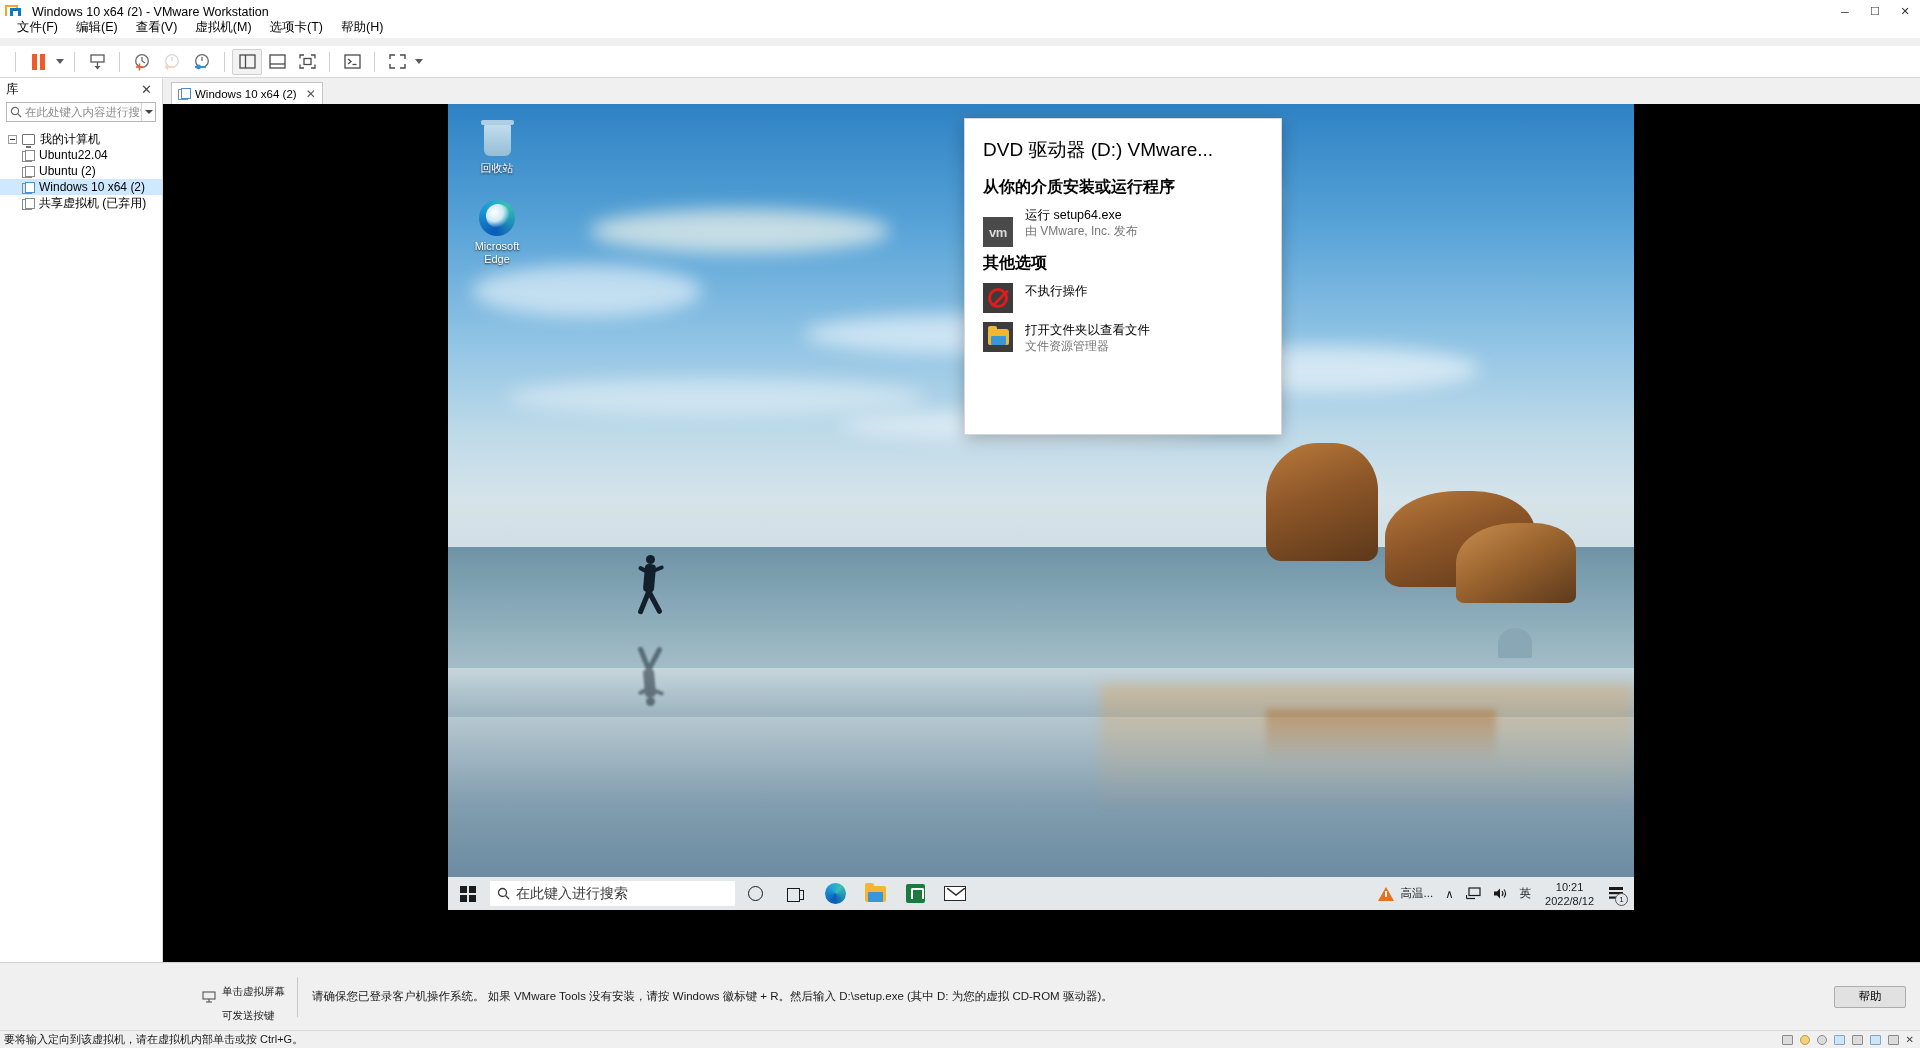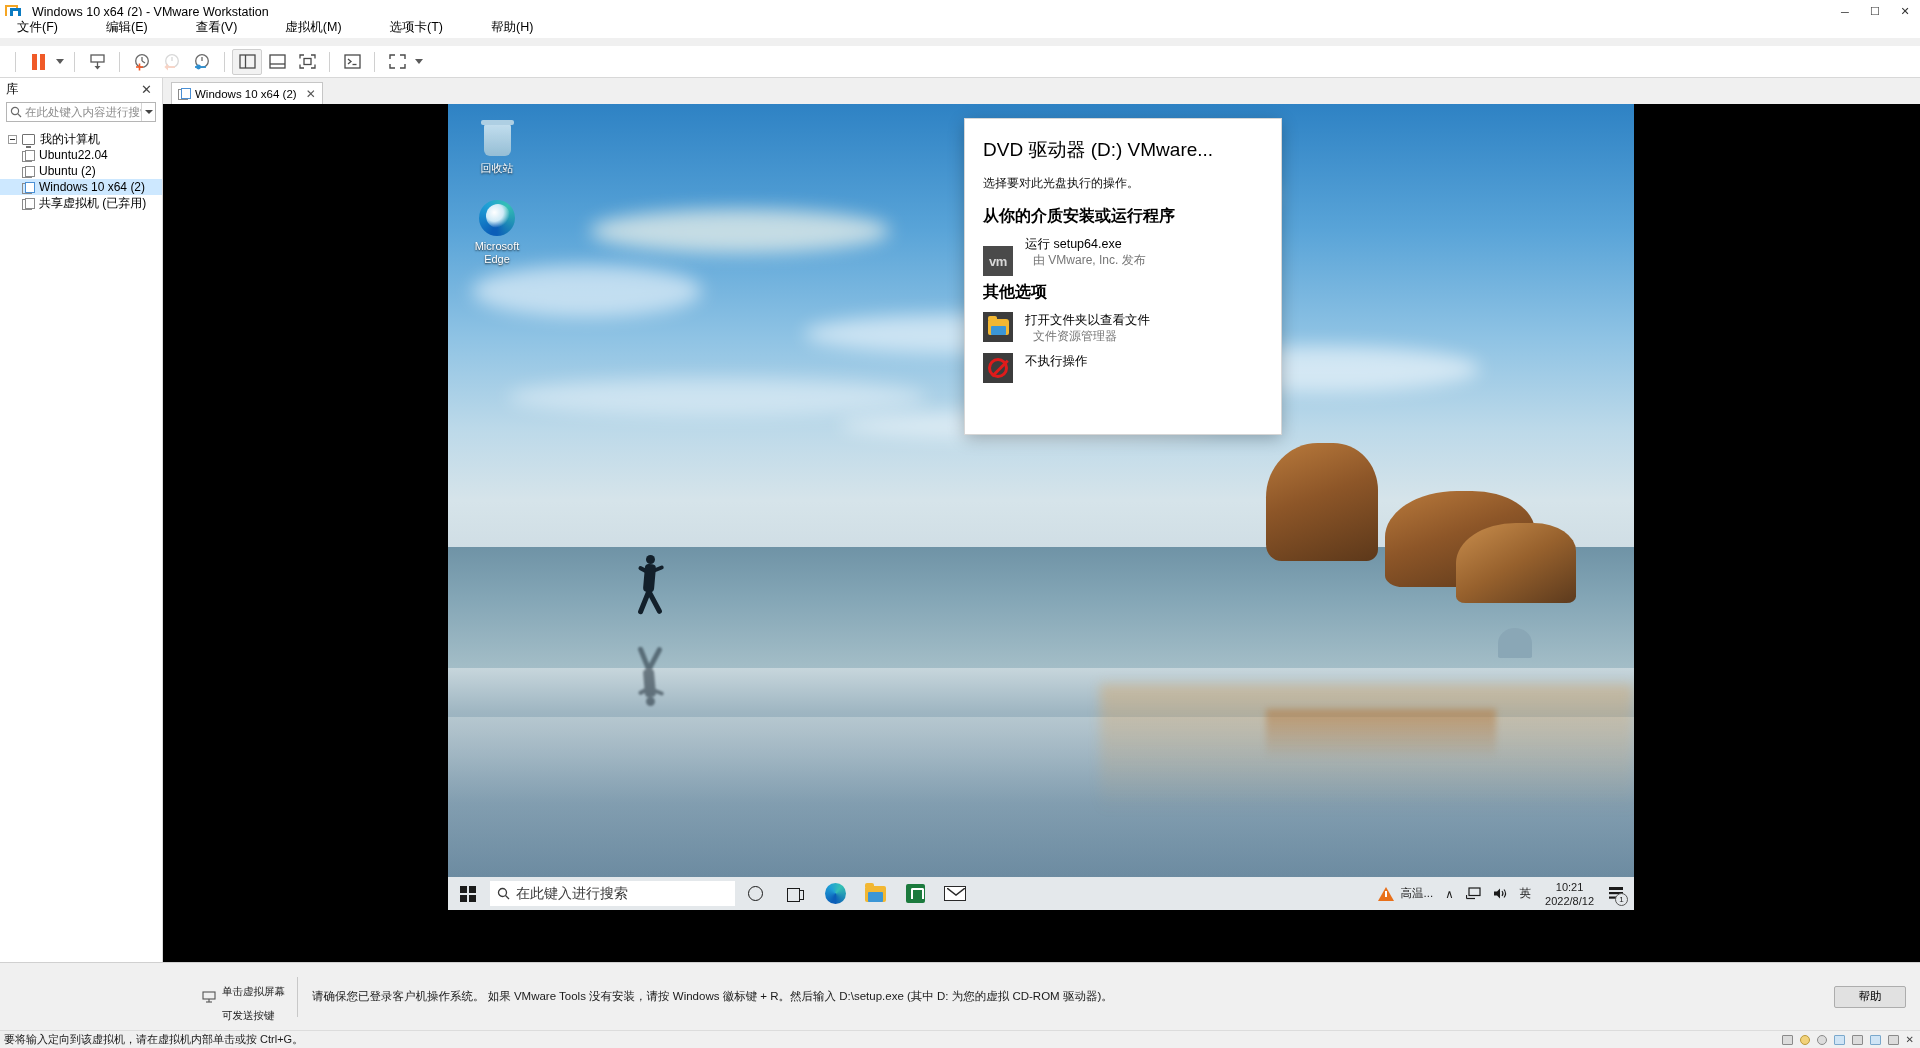--- a/index.html
+++ b/index.html
@@ -22,21 +22,21 @@
   .tb-icon .sq1 { position: absolute; left: 0; top: 2px; width: 13px; height: 13px; border: 2px solid #f5a623; }
   .tb-icon .sq2 { position: absolute; left: 5px; top: 5px; width: 11px; height: 11px; background: #0b7bc1; }
   .tb-icon .sq3 { position: absolute; left: 8px; top: 8px; width: 5px; height: 5px; background: #ffffff; }
   .tb-title { margin-left: 9px; font-size: 12.5px; color: #000; }
   .tb-btns { margin-left: auto; display: flex; height: 24px; }
   .tb-btn { width: 30px; height: 24px; display: flex; align-items: center; justify-content: center; font-size: 11px; color: #333; }
 
   
   .menubar {
     position: absolute; top: 16px; left: 0; width: 1920px; height: 22px;
-    background: #ffffff; display: flex; align-items: center; padding-left: 8px; gap: 30px;
+    background: #ffffff; display: flex; align-items: center; padding-left: 8px;
   }
   .menu-item { font-size: 12.5px; color: #000; padding: 2px 9px; white-space: nowrap; }
 
   
   .toolbar {
     position: absolute; top: 46px; left: 0; width: 1920px; height: 32px;
     background: #ffffff; display: flex; align-items: center; padding-left: 8px;
     border-bottom: 1px solid #d8d8d8;
   }
   .tool { width: 30px; height: 26px; display: flex; align-items: center; justify-content: center; position: relative; }
@@ -161,21 +161,21 @@
   .ico-vmbox { width: 30px; height: 30px; background: #4a4a4a; display: flex; align-items: center; justify-content: center; margin-top: 20px; }
   .ico-vmbox span { font-size: 13px; font-weight: bold; color: #d8d8d8; letter-spacing: -.5px; }
   .ico-folderbox { width: 30px; height: 30px; background: #3c3c3c; display: flex; align-items: center; justify-content: center; }
   .fldr { width: 21px; height: 16px; background: #f2b732; border-radius: 2px 3px 2px 2px; position: relative; }
   .fldr::before { content: ""; position: absolute; left: 0; top: -3px; width: 9px; height: 4px; background: #f2b732; border-radius: 2px 2px 0 0; }
   .fldr::after { content: ""; position: absolute; left: 3px; top: 7px; width: 15px; height: 9px; background: #3b96d6; border-radius: 1px; }
   .ico-nobox { width: 30px; height: 30px; background: #3c3c3c; display: flex; align-items: center; justify-content: center; }
   .noent { width: 20px; height: 20px; border-radius: 50%; border: 3px solid #e01b1b; position: relative; }
   .noent::after { content: ""; position: absolute; left: -2px; top: 6px; width: 22px; height: 3px; background: #e01b1b; transform: rotate(-45deg); }
   .ap-l1 { font-size: 12.5px; color: #000; line-height: 16px; }
-  .ap-l2 { font-size: 12px; color: #767676; line-height: 16px; margin-left: 8px; }
+  .ap-l2 { font-size: 12px; color: #767676; line-height: 16px; }
 
   
   .taskbar { position: absolute; left: 0; bottom: 0; width: 100%; height: 33px;
              background: #e4e8eb; display: flex; align-items: center; }
   .startbtn { width: 40px; height: 33px; display: flex; align-items: center; justify-content: center; }
   .winlogo { width: 16px; height: 16px; display: grid; grid-template-columns: 7px 7px; grid-template-rows: 7px 7px; gap: 2px; }
   .winlogo i { background: #1b1b1b; display: block; }
   .searchbox { width: 245px; height: 25px; background: #fff; display: flex; align-items: center; margin-left: 2px; }
   .sb-ico { width: 26px; display: flex; align-items: center; justify-content: center; }
   .sb-txt { font-size: 14px; color: #3a3a3a; text-align: right; }
@@ -424,57 +424,56 @@
       </div>
       <div class="dicon" style="left:14px; top:92px;">
         <div class="glyph">
             <div class="edge"></div>
           </div>
         <div>Microsoft Edge</div>
       </div>
 
       <div class="autoplay">
         <div class="ap-title">DVD 驱动器 (D:) VMware...</div>
-        <div class="ap-sub">选择要对此光盘执行的操作。</div>
         <div class="ap-h">从你的介质安装或运行程序</div>
 
         <div class="ap-item">
           <div class="ap-ico">
             <div class="ico-vmbox">
                 <span>vm</span>
               </div>
           </div>
           <div>
             <div class="ap-l1">运行 setup64.exe</div>
             <div class="ap-l2">由 VMware, Inc. 发布</div>
           </div>
         </div>
 
         <div class="ap-h">其他选项</div>
 
         <div class="ap-item">
           <div class="ap-ico">
+            <div class="ico-nobox">
+                <div class="noent"></div>
+              </div>
+          </div>
+          <div>
+            <div class="ap-l1">不执行操作</div>
+          </div>
+        </div>
+
+        <div class="ap-item">
+          <div class="ap-ico">
             <div class="ico-folderbox">
                 <div class="fldr"></div>
               </div>
           </div>
           <div>
             <div class="ap-l1">打开文件夹以查看文件</div>
             <div class="ap-l2">文件资源管理器</div>
-          </div>
-        </div>
-
-        <div class="ap-item">
-          <div class="ap-ico">
-            <div class="ico-nobox">
-                <div class="noent"></div>
-              </div>
-          </div>
-          <div>
-            <div class="ap-l1">不执行操作</div>
           </div>
         </div>
       </div>
 
       <div class="taskbar">
         <div class="startbtn">
           <div class="winlogo">
               <i></i>
               <i></i>
               <i></i>

